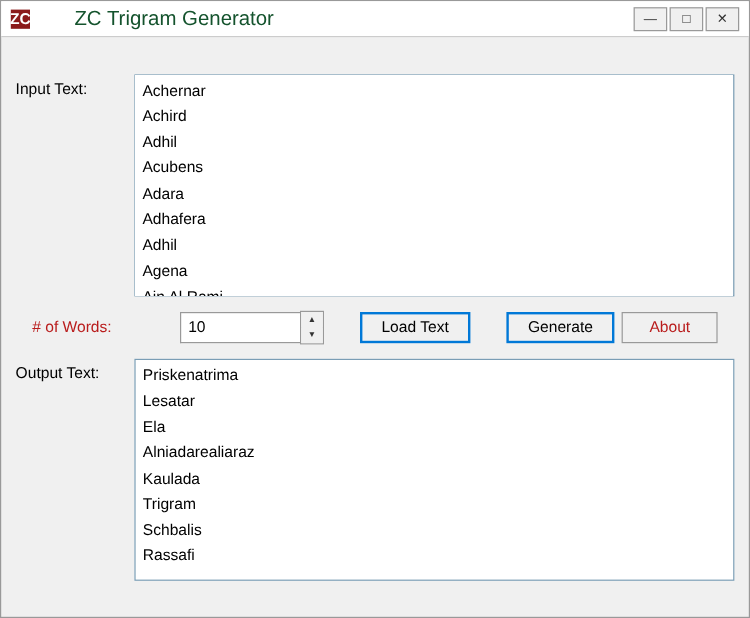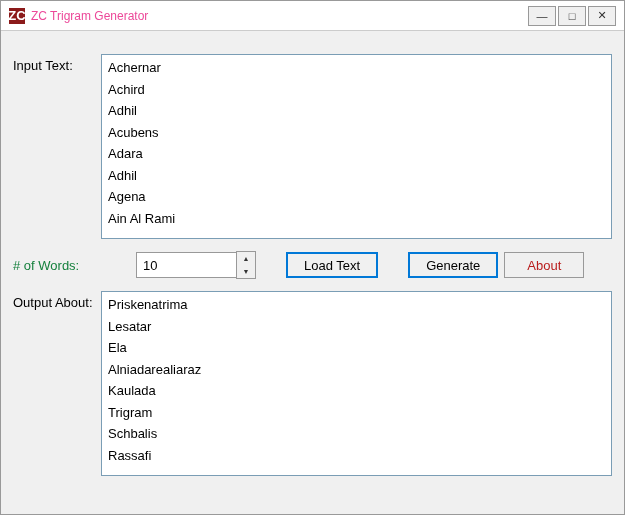--- a/index.html
+++ b/index.html
@@ -1,20 +1,21 @@
 <!DOCTYPE html>
 <html><head>
   <meta charset="utf-8">
   <style>
     * {
       box-sizing: border-box;
       margin: 0;
       padding: 0;
       font-family: 'Segoe UI', Tahoma, Geneva, Verdana, sans-serif;
       font-size: 13px;
+      justify-content: center;
     }
 
     body {
       background: #f0f0f0;
       width: 625px;
       height: 515px;
       overflow: hidden;
     }
 
     .window {
@@ -49,22 +50,23 @@
       background: #8b1a1a;
       display: flex;
       align-items: center;
       justify-content: center;
       font-size: 9px;
       color: white;
       font-weight: bold;
     }
 
     .title-bar-title {
-      font-size: 12px;
-      color: #ec4899;
+      font-size: 17px;
+      color: #14532d;
+      margin-left: 31px;
     }
 
     .title-bar-controls {
       display: flex;
       gap: 2px;
     }
 
     .title-bar-btn {
       width: 28px;
       height: 20px;
@@ -96,20 +98,21 @@
       width: 80px;
       padding-top: 4px;
       color: #000;
       flex-shrink: 0;
       text-align: left;
     }
 
     .listbox-container {
       flex: 1;
       position: relative;
+      margin-left: 11px;
     }
 
     .listbox {
       width: 100%;
       height: 185px;
       border: 1px solid #7a9db5;
       background: white;
       overflow-y: scroll;
       padding: 2px 4px;
       outline: none;
@@ -123,21 +126,21 @@
 
     .controls-row {
       display: flex;
       align-items: center;
       gap: 6px;
       padding: 4px 0;
     }
 
     .controls-label {
       width: 80px;
-      color: #15803d;
+      color: #b91c1c;
       flex-shrink: 0;
     }
 
     .spinner-container {
       display: flex;
       align-items: center;
       margin-left: 37px;
     }
 
     .spinner-input {
@@ -239,20 +242,21 @@
 
     <div class="section">
       <span class="section-label">Input Text:</span>
       <div class="listbox-container">
         <div class="listbox">
           <div class="listbox-item">Achernar</div>
           <div class="listbox-item">Achird</div>
           <div class="listbox-item">Adhil</div>
           <div class="listbox-item">Acubens</div>
           <div class="listbox-item">Adara</div>
+          <div class="listbox-item">Adhafera</div>
           <div class="listbox-item">Adhil</div>
           <div class="listbox-item">Agena</div>
           <div class="listbox-item">Ain Al Rami</div>
 
         </div>
       </div>
     </div>
 
     <div class="controls-row">
       <span class="controls-label"># of Words:</span>
@@ -262,21 +266,21 @@
           <button class="spinner-btn">▲</button>
           <button class="spinner-btn">▼</button>
         </div>
       </div>
       <button class="action-btn">Load Text</button>
       <button class="action-btn">Generate</button>
       <button class="about-btn">About</button>
     </div>
 
     <div class="section">
-      <span class="section-label">Output About:</span>
+      <span class="section-label">Output Text:</span>
       <div class="listbox-container">
         <div class="listbox">
           <div class="listbox-item">Priskenatrima</div>
           <div class="listbox-item">Lesatar</div>
           <div class="listbox-item">Ela</div>
           <div class="listbox-item">Alniadarealiaraz</div>
           <div class="listbox-item">Kaulada</div>
           <div class="listbox-item">Trigram</div>
           <div class="listbox-item">Schbalis</div>
           <div class="listbox-item">Rassafi</div>

